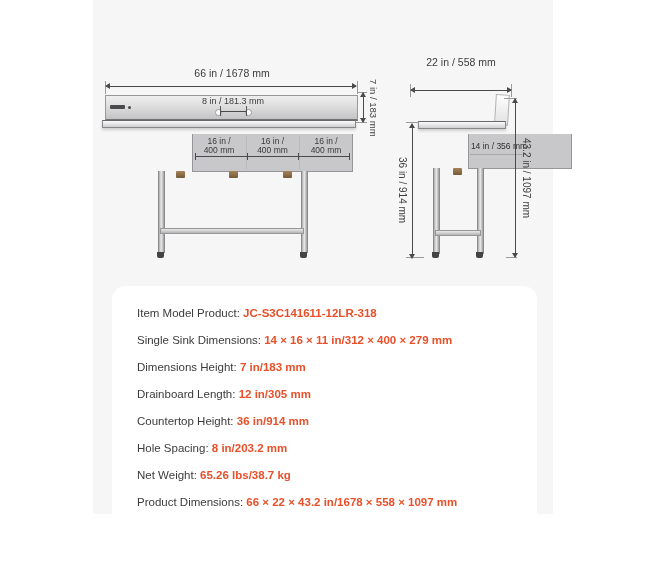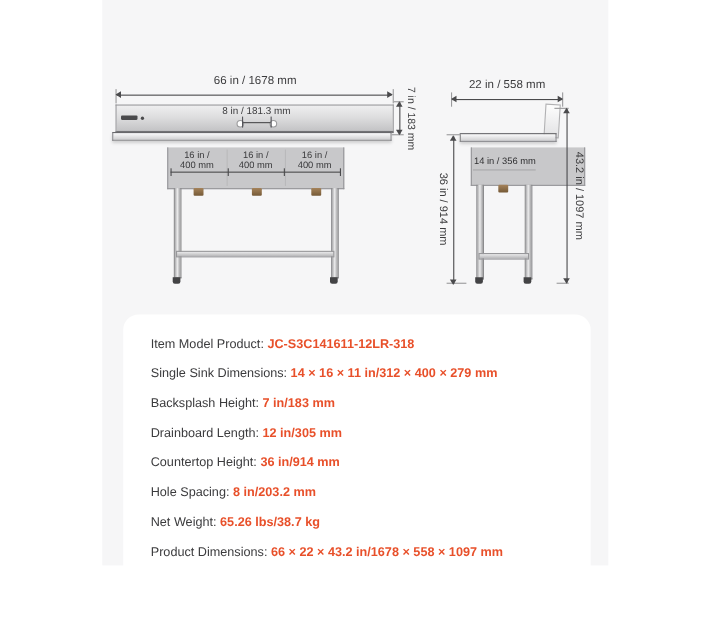--- a/index.html
+++ b/index.html
@@ -19,21 +19,21 @@
   .dim-v.arrows::after{content:"";position:absolute;bottom:-1px;left:-3px;border-left:3px solid transparent;
       border-right:3px solid transparent;border-top:5px solid var(--dim,#4a4a4c);}
   .ext{position:absolute;background:#9a9a9c;}
   .dim-label{position:absolute;font-size:10.5px;color:#3c3c3e;white-space:nowrap;text-align:center;}
   .vlabel{writing-mode:vertical-rl;text-align:center;display:flex;align-items:center;justify-content:center;}
   
   .backsplash{position:absolute;background:linear-gradient(180deg,#efeff0 0%,#dededf 45%,#c3c3c5 100%);
       border:1px solid #98989b;border-bottom:2px solid #737376;}
   .lip{position:absolute;background:linear-gradient(180deg,#fbfbfc,#cfcfd1);
       border:1px solid #88888b;border-top-color:#68686b;box-shadow:0 2px 3px rgba(0,0,0,.16);}
-  .bowlbox{position:absolute;background:#c8c8ca;border:1px solid #96969a;border-top:none;}
+  .bowlbox{position:absolute;background:#c8c8ca;border:1px solid #96969a;border-top:none;margin-left:40px;}
   .leg{position:absolute;width:5px;background:linear-gradient(90deg,#aaaaac,#ebebec 45%,#9e9ea0);
       border:1px solid #8b8b8d;border-top:none;}
   .foot{position:absolute;width:7px;height:6px;background:#434345;border-radius:0 0 2px 2px;}
   .crossbar{position:absolute;height:4px;background:linear-gradient(180deg,#e9e9ea,#b5b5b7);border:1px solid #97979a;}
   .drain{position:absolute;width:9px;height:7px;background:linear-gradient(180deg,#a5835a,#755936);border-radius:1px;}
   .hole{position:absolute;width:5px;height:5px;background:#ffffff;border:1px solid #9a9a9c;border-radius:50%;}
   .seam{position:absolute;height:1px;background:#a8a8aa;}
   .bowl-sep{position:absolute;width:1px;background:#b9b9bb;}
   .tick{position:absolute;width:1px;height:7px;top:-3px;background:var(--dim,#4a4a4c);}
   .bowl-label{position:absolute;width:54px;text-align:center;font-size:8.5px;line-height:9.5px;color:#39393b;}
@@ -109,21 +109,21 @@
       <div class="ext" style="left:263px;top:122px;width:11px;height:1px;"></div>
       <div class="dim-v arrows" style="left:269.5px;top:93px;height:29px;"></div>
       <div class="dim-label vlabel" style="left:274px;top:79px;height:58px;width:13px;font-size:9.5px;">7 in / 183 mm</div>
     </div>
 
     <div>
 
       <div class="ext" style="left:317px;top:84px;width:1px;height:13px;"></div>
       <div class="ext" style="left:418px;top:84px;width:1px;height:13px;"></div>
       <div class="dim-h arrows" style="left:318px;top:90px;width:100px;"></div>
-      <div class="dim-label" style="left:317px;top:71px;width:102px;text-align:center;">22 in / 558 mm</div>
+      <div class="dim-label" style="left:317px;top:56px;width:102px;text-align:center;">22 in / 558 mm</div>
 
       <div class="abs" style="left:400.5px;top:94px;width:12px;height:29px;transform:rotate(3.5deg);transform-origin:bottom left;
            background:linear-gradient(180deg,#fdfdfd,#e2e2e4);border:1px solid #b1b1b3;"></div>
 
       <div class="lip" style="left:324.5px;top:120.5px;width:86px;height:6px;"></div>
 
       <div class="bowlbox" style="left:335px;top:133.5px;width:60px;height:34px;padding-left:42px;">
         <div class="dim-label" style="left:0;top:7px;width:60px;font-size:8.5px;color:#2f2f31;">14 in / 356 mm</div>
         <div class="seam" style="left:1px;top:20px;width:57px;"></div>
       </div>
@@ -143,21 +143,21 @@
 
       <div class="ext" style="left:411px;top:98px;width:13px;height:1px;"></div>
       <div class="ext" style="left:413px;top:257px;width:11px;height:1px;"></div>
       <div class="dim-v arrows" style="left:422px;top:99px;height:158px;"></div>
       <div class="dim-label vlabel" style="left:426.5px;top:113px;height:130px;width:13px;font-size:10px;">43.2 in / 1097 mm</div>
     </div>
 
     <div class="card" style="left:19px;">
       <div class="row"><span class="lbl">Item Model Product: </span><span class="val">JC-S3C141611-12LR-318</span></div>
       <div class="row"><span class="lbl">Single Sink Dimensions: </span><span class="val">14 × 16 × 11 in/312 × 400 × 279 mm</span></div>
-      <div class="row"><span class="lbl">Backsplash Height: </span><span class="val">7 in/183 mm</span></div>
+      <div class="row"><span class="lbl">Dimensions Height: </span><span class="val">7 in/183 mm</span></div>
       <div class="row"><span class="lbl">Drainboard Length: </span><span class="val">12 in/305 mm</span></div>
       <div class="row"><span class="lbl">Countertop Height: </span><span class="val">36 in/914 mm</span></div>
       <div class="row"><span class="lbl">Hole Spacing: </span><span class="val">8 in/203.2 mm</span></div>
       <div class="row"><span class="lbl">Net Weight: </span><span class="val">65.26 lbs/38.7 kg</span></div>
       <div class="row"><span class="lbl">Product Dimensions: </span><span class="val">66 × 22 × 43.2 in/1678 × 558 × 1097 mm</span></div>
     </div>
 
   </div>
 </div>
 

